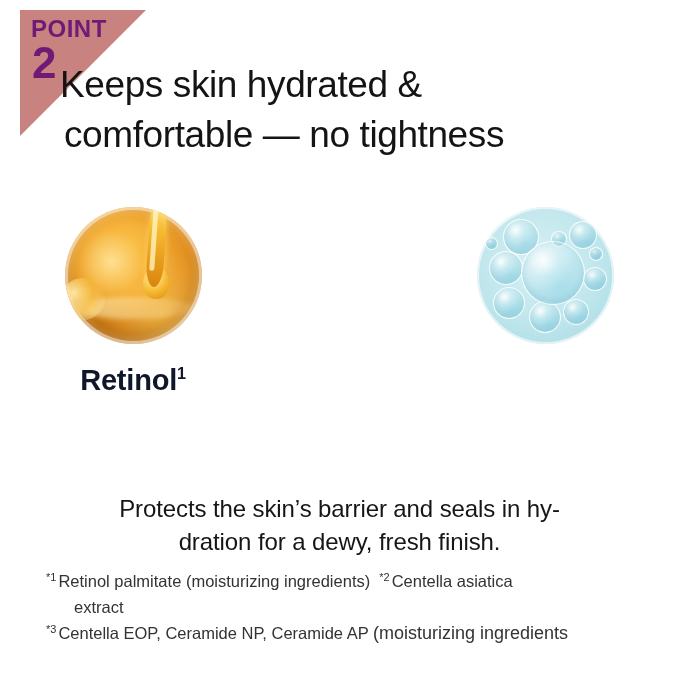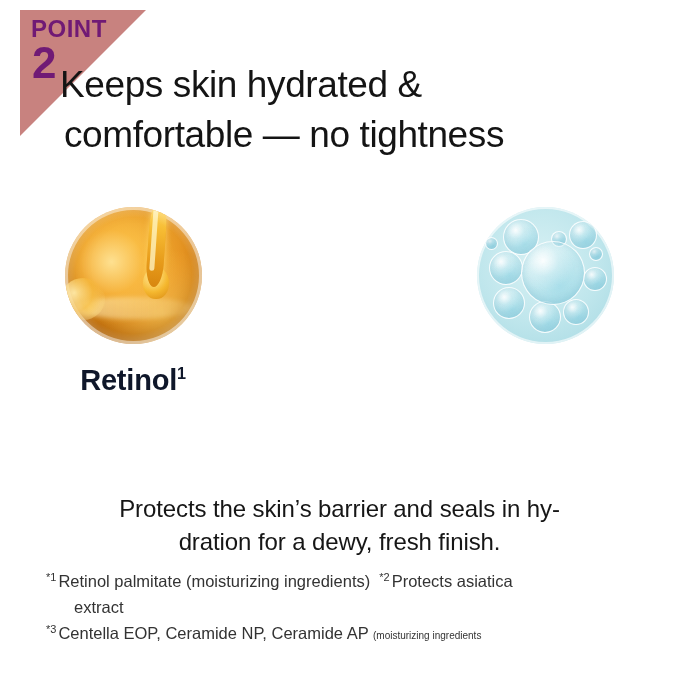--- a/index.html
+++ b/index.html
@@ -282,21 +282,21 @@
   .fn-mark {
     font-size: 11px;
     vertical-align: super;
     line-height: 0;
     margin-right: 2px;
   }
   .fn-indent {
     padding-left: 28px;
   }
   .fn-small {
-    font-size: 10px;
+    font-size: 18px;
   }
   .fn-gap { display: inline-block; width: 9px; }
 </style>
 </head>
 <body>
 
 <div id="page">
 
   <div id="point-badge">
     <div class="tri"></div>
@@ -345,21 +345,21 @@
 
   </div>
 
   <div id="body-copy">
     <span class="bc-line">Protects the skin’s barrier and seals in hy-</span>
     <span class="bc-line">dration for a dewy, fresh finish.</span>
   </div>
 
   <div id="footnotes">
     <div class="fn-row">
-      <span class="fn-mark">*1</span><span>Retinol palmitate (moisturizing ingredients)</span><span class="fn-gap"></span><span class="fn-mark">*2</span><span>Protects asiatica</span>
+      <span class="fn-mark">*1</span><span>Retinol palmitate (moisturizing ingredients)</span><span class="fn-gap"></span><span class="fn-mark">*2</span><span>Centella asiatica</span>
     </div>
     <div class="fn-row fn-indent">
       <span>extract</span>
     </div>
     <div class="fn-row">
       <span class="fn-mark">*3</span><span>Centella EOP, Ceramide NP, Ceramide AP</span> <span class="fn-small">(moisturizing ingredients</span>
     </div>
   </div>
 
 </div>

